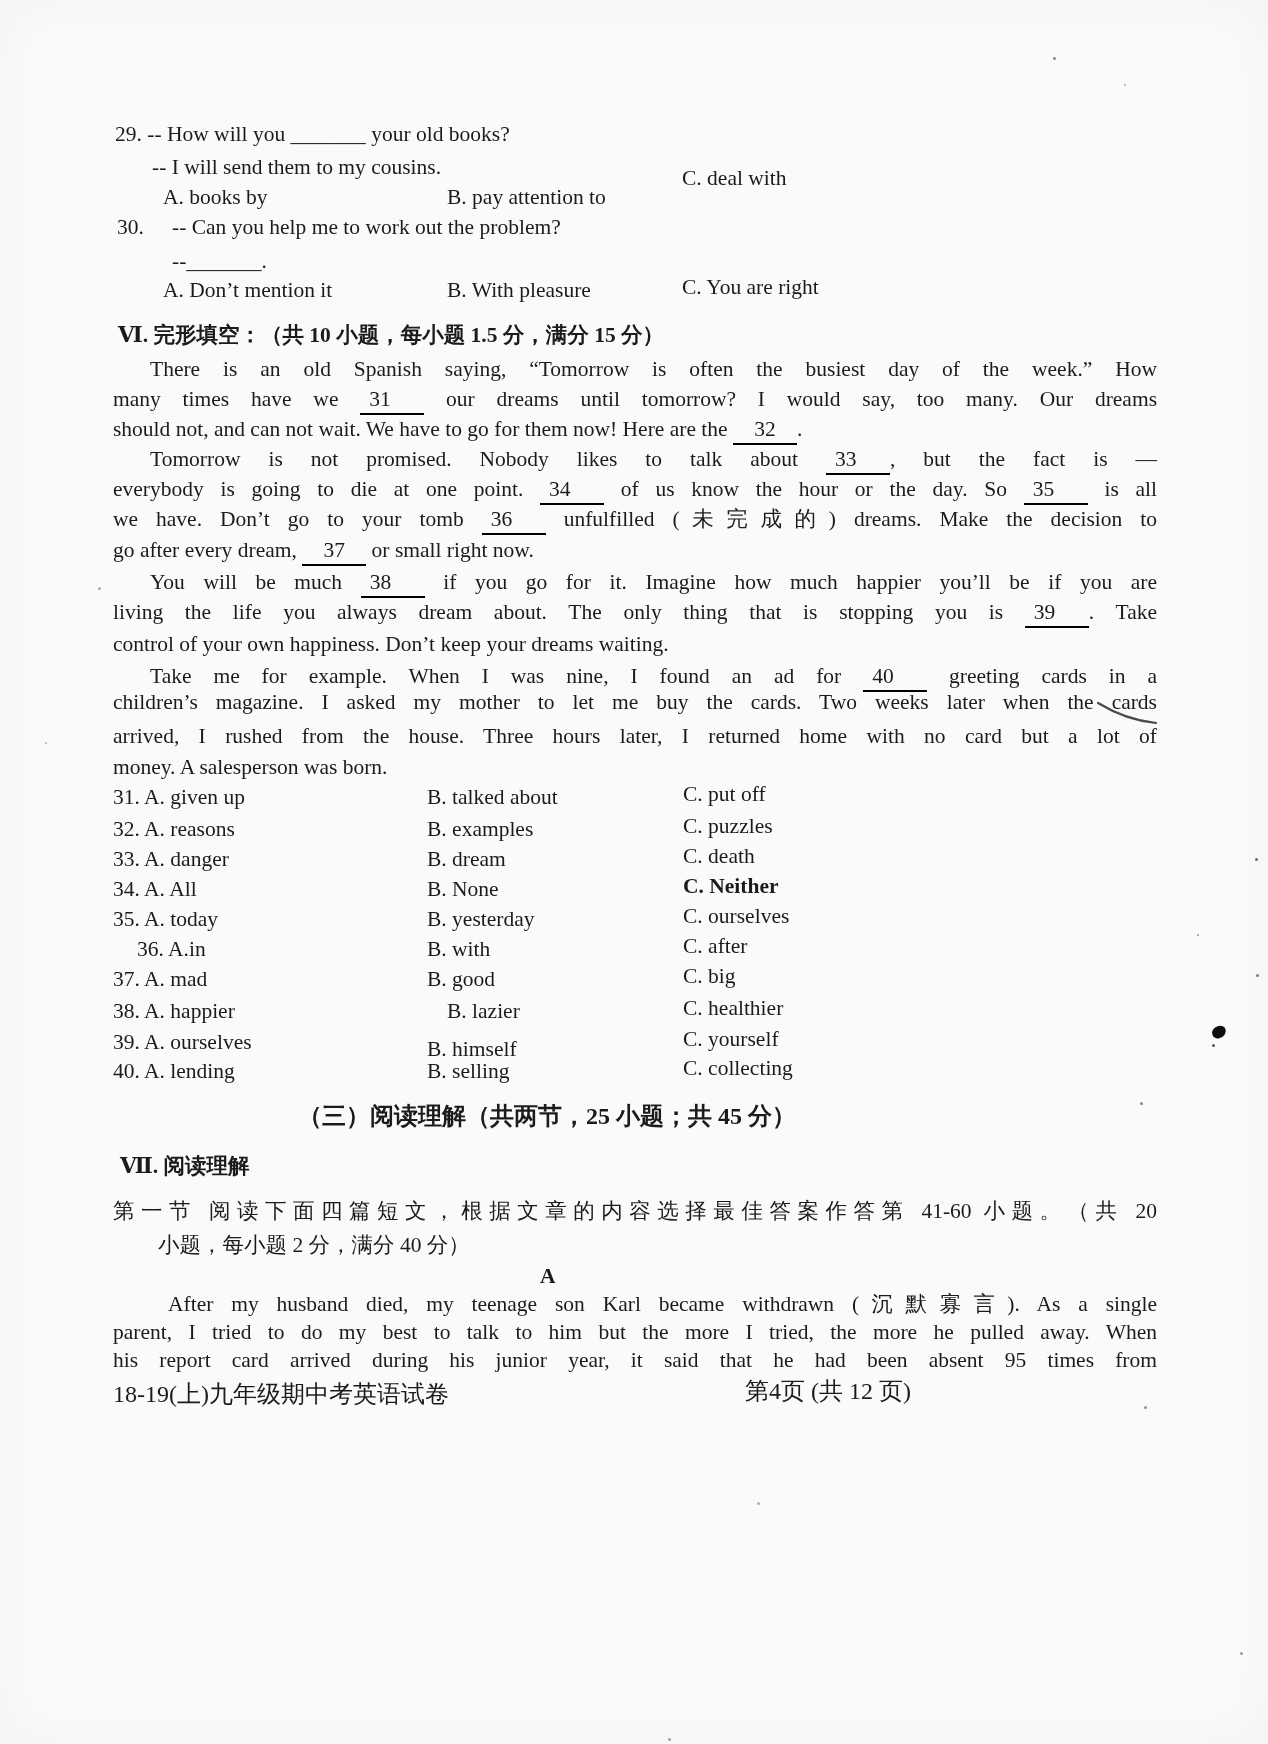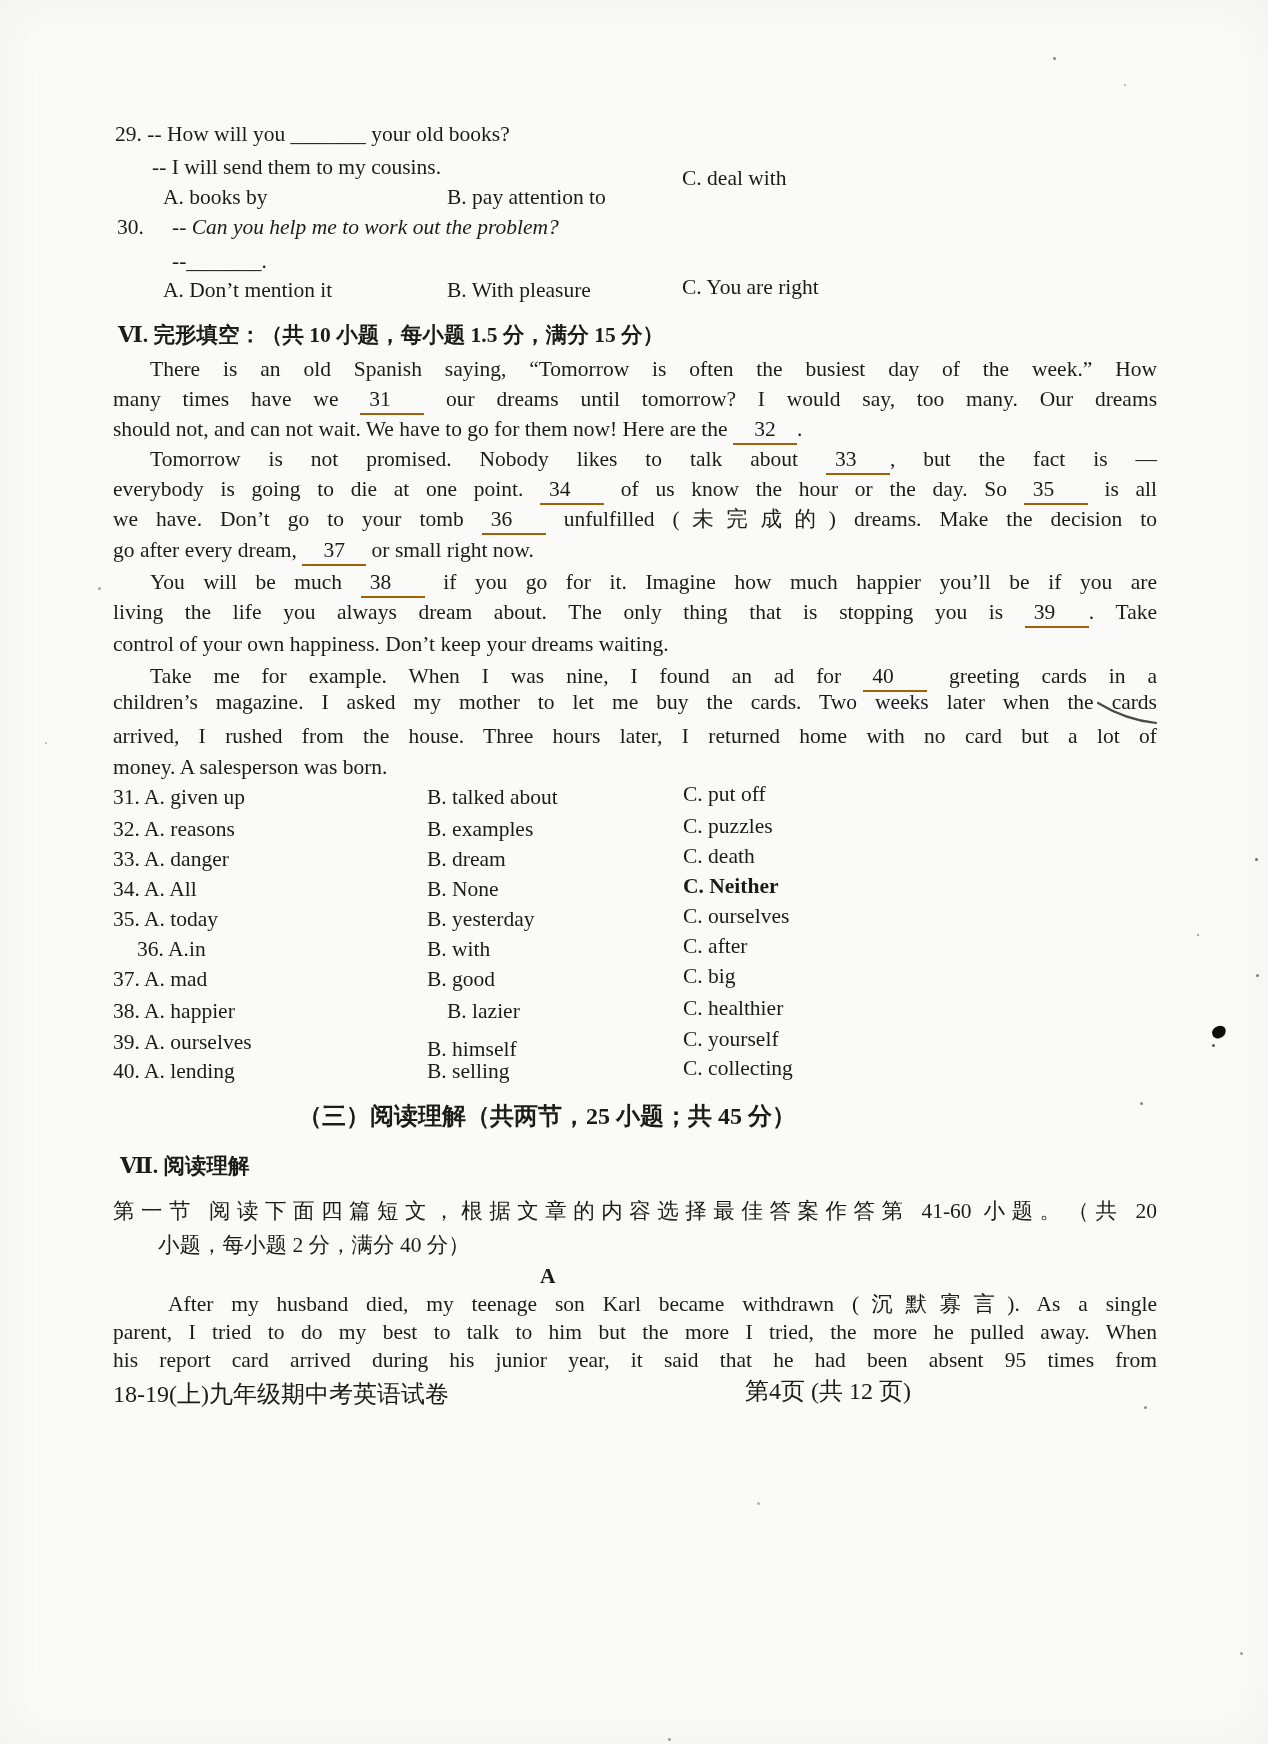--- a/index.html
+++ b/index.html
@@ -25,21 +25,21 @@
     text-align-last:justify;
   }
   .line.b{font-weight:bold;}
   .line.sz24{font-size:24px;line-height:30px;}
   .line.sz19{font-size:24px;line-height:24px;}
   .blank{
     display:inline-block;
     min-width:46px;
     padding:0 9px;
     text-align:center;
-    border-bottom:2px solid #a16207;
+    border-bottom:2px solid #000000;
   }
   .speck{
     position:absolute;
     background:#2c2c2c;
     border-radius:50%;
   }
   .blob{
     position:absolute;
     background:#0e0e0e;
     border-radius:54% 46% 58% 42%;
@@ -51,21 +51,21 @@
 <body>
 
 <div class="page">
   <div id="content">
       <div class="line" style="left: 115px; top: 121px;">29. -- How will you _______ your old books?</div>
       <div class="line" style="left: 152px; top: 154px;">-- I will send them to my cousins.</div>
       <div class="line" style="left: 163px; top: 184px;">A. books by</div>
       <div class="line" style="left: 447px; top: 184px;">B. pay attention to</div>
       <div class="line" style="left: 682px; top: 165px;">C. deal with</div>
       <div class="line" style="left: 117px; top: 214px;">30.</div>
-      <div class="line" style="left: 172px; top: 214px; font-style: italic;">-- Can you help me to work out the problem?</div>
+      <div class="line" style="left: 172px; top: 214px;">-- Can you help me to work out the problem?</div>
       <div class="line" style="left: 172px; top: 248px;">--_______.</div>
       <div class="line" style="left: 163px; top: 277px;">A. Don’t mention it</div>
       <div class="line" style="left: 447px; top: 277px;">B. With pleasure</div>
       <div class="line" style="left: 682px; top: 274px;">C. You are right</div>
       <div class="line b" style="left: 118px; top: 322px;">Ⅵ. 完形填空：（共 10 小题，每小题 1.5 分，满分 15 分）</div>
       <div class="line wfit" style="left: 150px; top: 356px; width: 1007px;">There is an old Spanish saying, “Tomorrow is often the busiest day of the week.” How</div>
       <div class="line wfit" style="left: 113px; top: 386px; width: 1044px;">many times have we <span class="blank">31</span> our dreams until tomorrow? I would say, too many. Our dreams</div>
       <div class="line" style="left: 113px; top: 416px;">should not, and can not wait. We have to go for them now! Here are the <span class="blank">32</span>.</div>
       <div class="line wfit" style="left: 150px; top: 446px; width: 1007px;">Tomorrow is not promised. Nobody likes to talk about <span class="blank">33</span>, but the fact is —</div>
       <div class="line wfit" style="left: 113px; top: 476px; width: 1044px;">everybody is going to die at one point. <span class="blank">34</span> of us know the hour or the day. So <span class="blank">35</span> is all</div>

